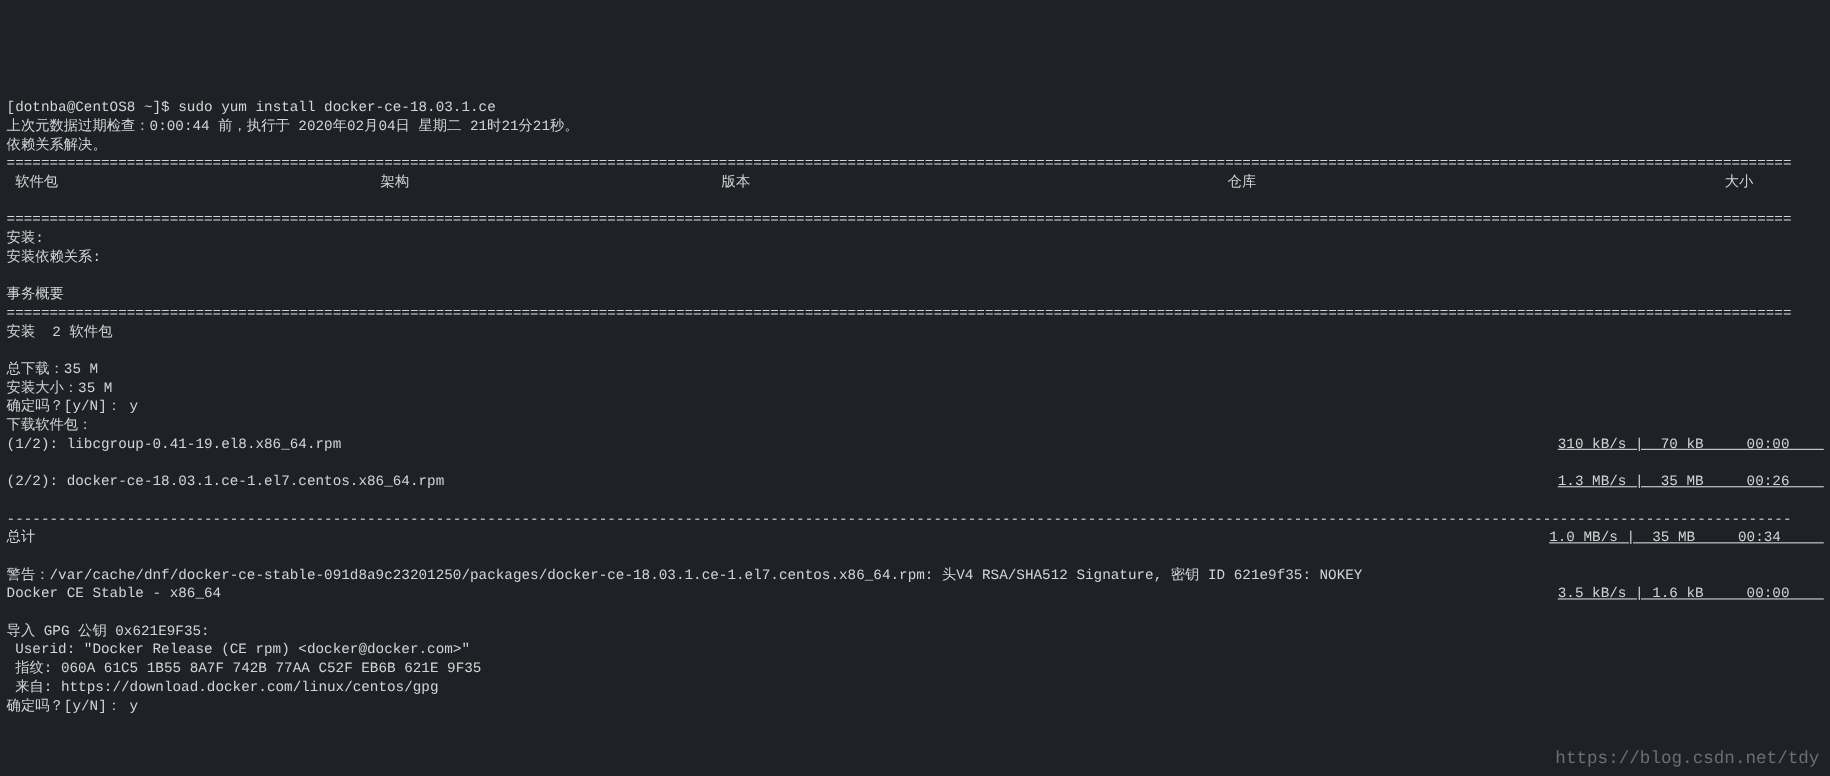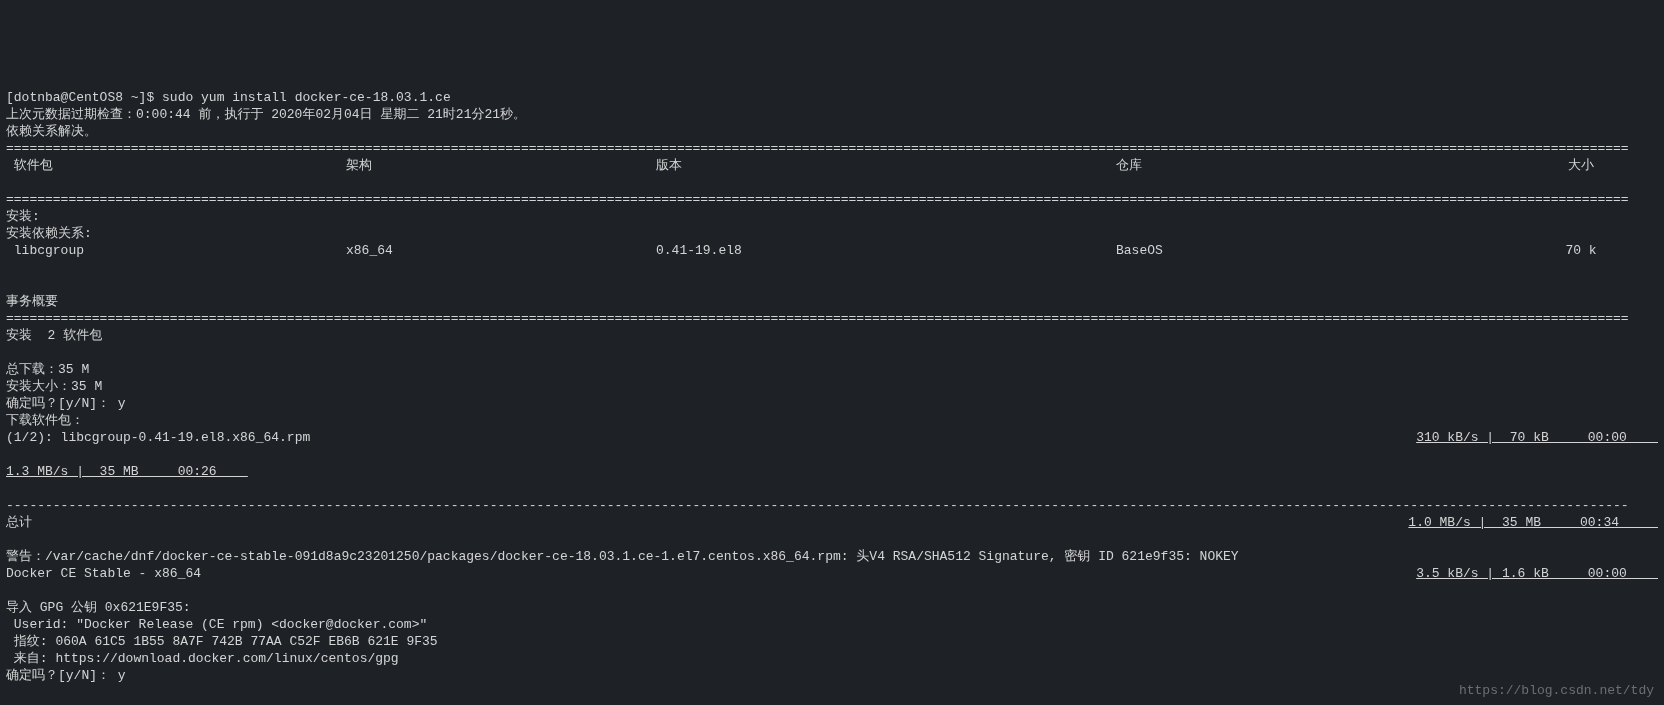--- a/index.html
+++ b/index.html
@@ -25,49 +25,48 @@
   .col-repo { width: 400px; display: inline-block; }
   .col-size { width: 130px; display: inline-block; text-align: center; }
   .dl-row { display: flex; justify-content: space-between; width: 100%; align-items: center; }
   .dl-left { }
   .dl-right { text-align: right; text-decoration: underline; }
   .watermark {
     position: absolute;
     bottom: 6px;
     right: 10px;
     color: #6a6f76;
-    font-size: 13px;
+    font-size: 16px;
   }
 </style>
 </head>
 <body>
 
 
 
 <div class="terminal">
 <span>[dotnba@CentOS8 ~]$ </span><span>sudo yum install docker-ce-18.03.1.ce</span>
 <span>上次元数据过期检查：0:00:44 前，执行于 2020年02月04日 星期二 21时21分21秒。</span>
 <span>依赖关系解决。</span>
 <span class="divider-row">================================================================================================================================================================================================================</span>
 <div><span class="col-pkg"> 软件包</span><span class="col-arch">架构</span><span class="col-ver">版本</span><span class="col-repo">仓库</span><span class="col-size">大小</span></div>
 <span class="divider-row">================================================================================================================================================================================================================</span>
 <span>安装:</span>
 <span>安装依赖关系:</span>
-<div><span class="col-pkg"> libcgroup</span><span class="col-arch">x86_64</span><span class="col-ver">0.41-19.el8</span><span class="col-repo">BaseOS</span><span class="col-size">70 k</span></div>
 
 <span>事务概要</span>
 <span class="divider-row">================================================================================================================================================================================================================</span>
 <span>安装  2 软件包</span>
 
 <span>总下载：35 M</span>
 <span>安装大小：35 M</span>
 <span>确定吗？[y/N]： y</span>
 <span>下载软件包：</span>
 <div class="dl-row"><span class="dl-left">(1/2): libcgroup-0.41-19.el8.x86_64.rpm</span><span class="dl-right">310 kB/s |  70 kB     00:00    </span></div>
-<div class="dl-row"><span class="dl-right">1.3 MB/s |  35 MB     00:26    </span></div>
+<div class="dl-row"><span class="dl-left">(2/2): docker-ce-18.03.1.ce-1.el7.centos.x86_64.rpm</span><span class="dl-right">1.3 MB/s |  35 MB     00:26    </span></div>
 <span class="divider-row">----------------------------------------------------------------------------------------------------------------------------------------------------------------------------------------------------------------</span>
 <div class="dl-row"><span class="dl-left">总计</span><span class="dl-right">1.0 MB/s |  35 MB     00:34     </span></div>
 <span>警告：/var/cache/dnf/docker-ce-stable-091d8a9c23201250/packages/docker-ce-18.03.1.ce-1.el7.centos.x86_64.rpm: 头V4 RSA/SHA512 Signature, 密钥 ID 621e9f35: NOKEY</span>
 <div class="dl-row"><span class="dl-left">Docker CE Stable - x86_64</span><span class="dl-right">3.5 kB/s | 1.6 kB     00:00    </span></div>
 <span>导入 GPG 公钥 0x621E9F35:</span>
 <span> Userid: "Docker Release (CE rpm) &lt;docker@docker.com&gt;"</span>
 <span> 指纹: 060A 61C5 1B55 8A7F 742B 77AA C52F EB6B 621E 9F35</span>
 <span> 来自: https://download.docker.com/linux/centos/gpg</span>
 <span>确定吗？[y/N]： y</span>
 

